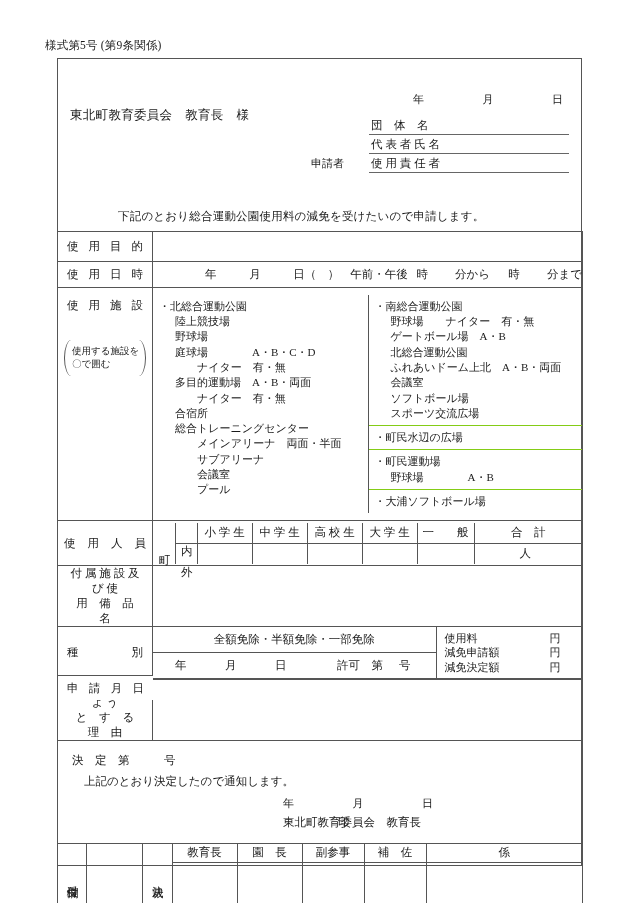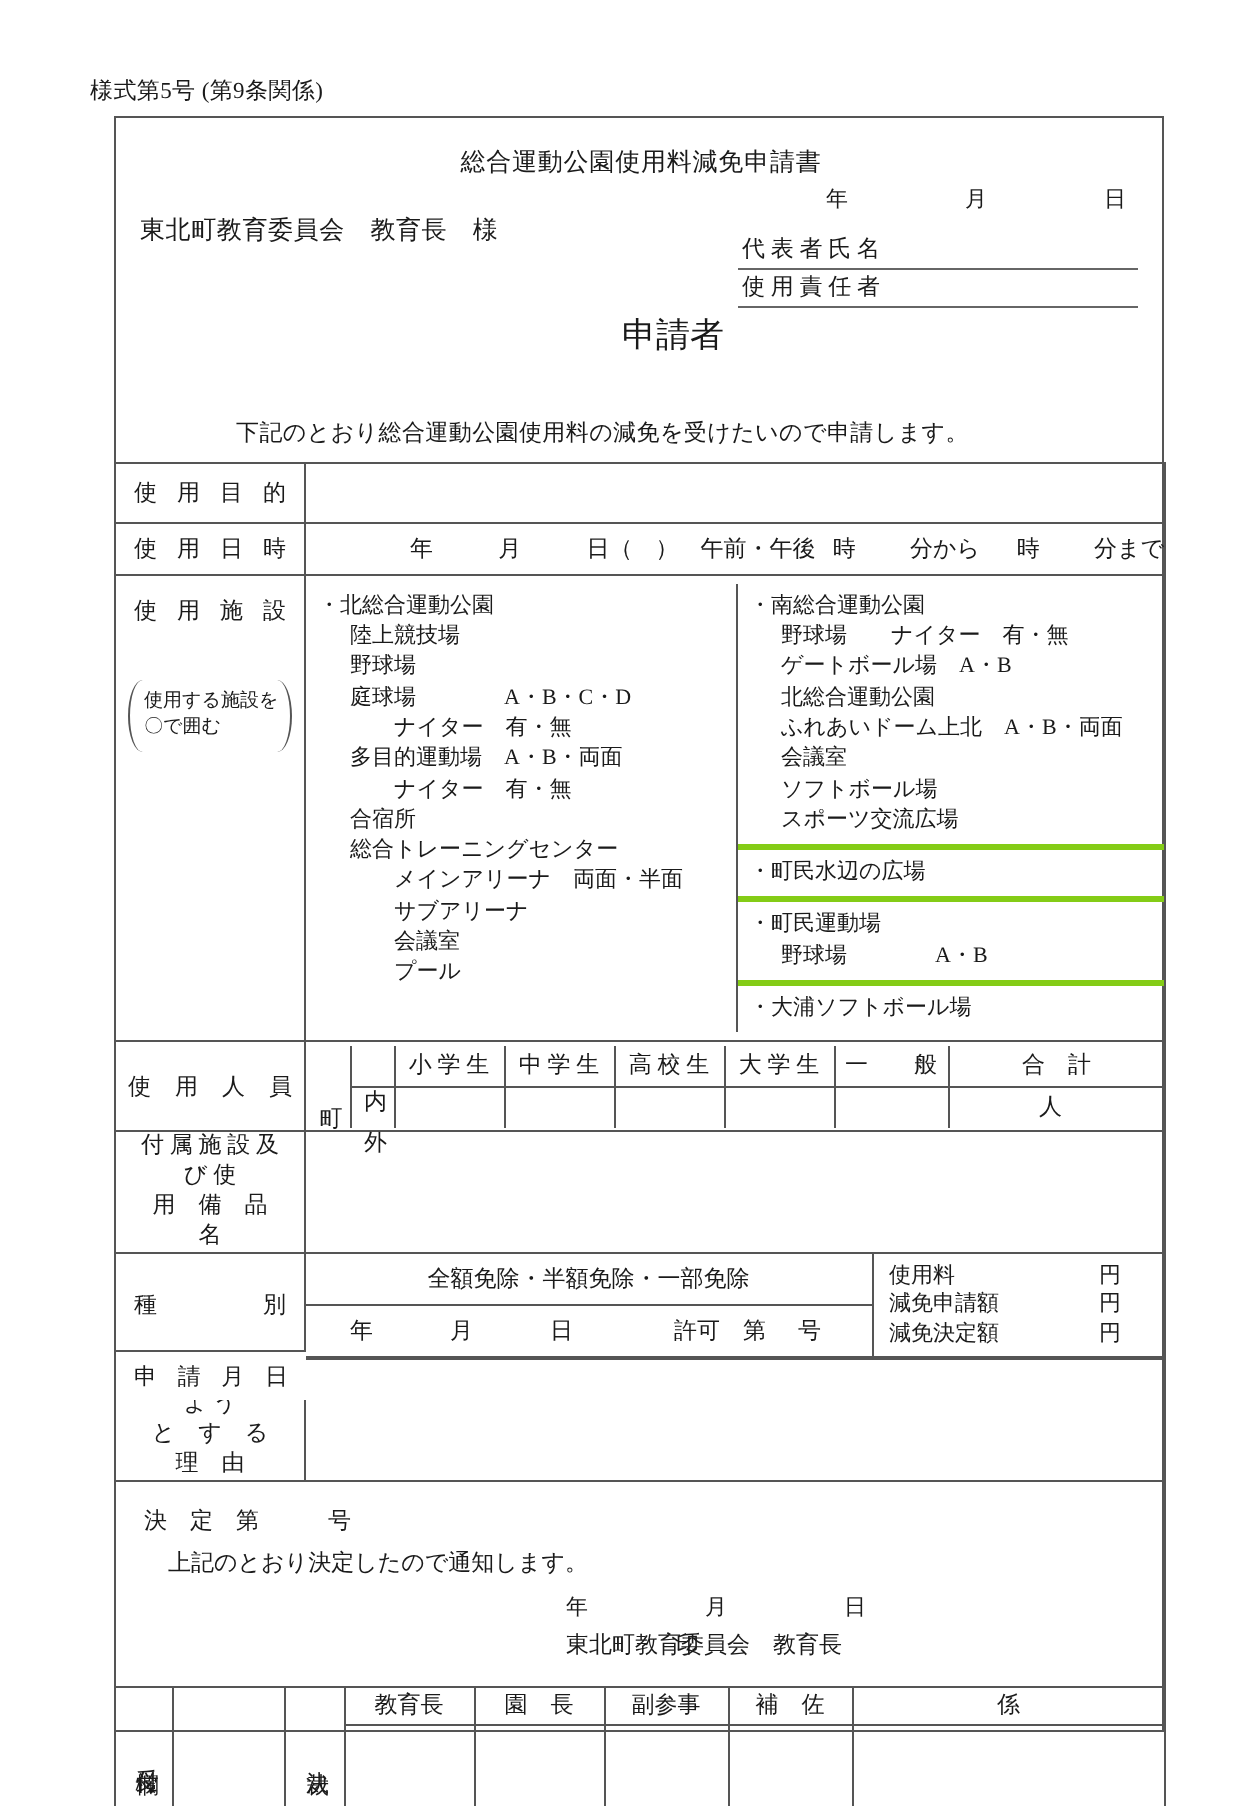--- a/index.html
+++ b/index.html
@@ -77,21 +77,21 @@
   .applicant-block {
     position: absolute;
     top: 57px;
     left: 253px;
     width: 260px;
   }
   .applicant-label {
     position: absolute;
     left: 0px;
     top: 40px;
-    font-size: 17px;
+    font-size: 11px;
     white-space: nowrap;
   }
   .applicant-rows {
     position: absolute;
     left: 58px;
     top: 0;
     width: 200px;
   }
   .app-row {
     height: 19px;
@@ -185,21 +185,21 @@
     font-size: 11px;
     line-height: 15.3px;
     white-space: nowrap;
   }
   .fac-list div { padding-left: 6px; }
   .ind0 { padding-left: 6px !important; }
   .ind1 { padding-left: 22px !important; }
   .ind2 { padding-left: 44px !important; }
   .fac-right-cell { padding: 0 !important; vertical-align: top; }
   .fac-box {
-    border-bottom: 3px solid #84cc16;
+    border-bottom: 1px solid #84cc16;
     padding: 4px 0 4px 0;
   }
   .fac-box:last-child { border-bottom: none; }
   
   .people-sub {
     width: 100%;
     border-collapse: collapse;
     table-layout: fixed;
   }
   .people-sub td {
@@ -306,33 +306,33 @@
 <body>
 
 <div class="page">
 
   <div class="form-no">様式第5号 (第9条関係)</div>
 
   <div class="outer">
 
     <div class="header-zone">
 
-      <div class="doc-title">総合運動公園使用料減免申請書</div>
 
       <div class="hdr-date">
         <span>年</span>
         <span>月</span>
         <span>日</span>
       </div>
 
       <div class="addressee">東北町教育委員会　教育長　様</div>
 
       <div class="applicant-block">
         <div class="applicant-label">申請者</div>
         <div class="applicant-rows">
+          <div class="app-row">団　体　名</div>
           <div class="app-row">代 表 者 氏 名</div>
           <div class="app-row">使 用 責 任 者</div>
         </div>
       </div>
 
       <div class="intro">下記のとおり総合運動公園使用料の減免を受けたいので申請します。</div>
     </div>
 
     <table class="form">
       <colgroup>

